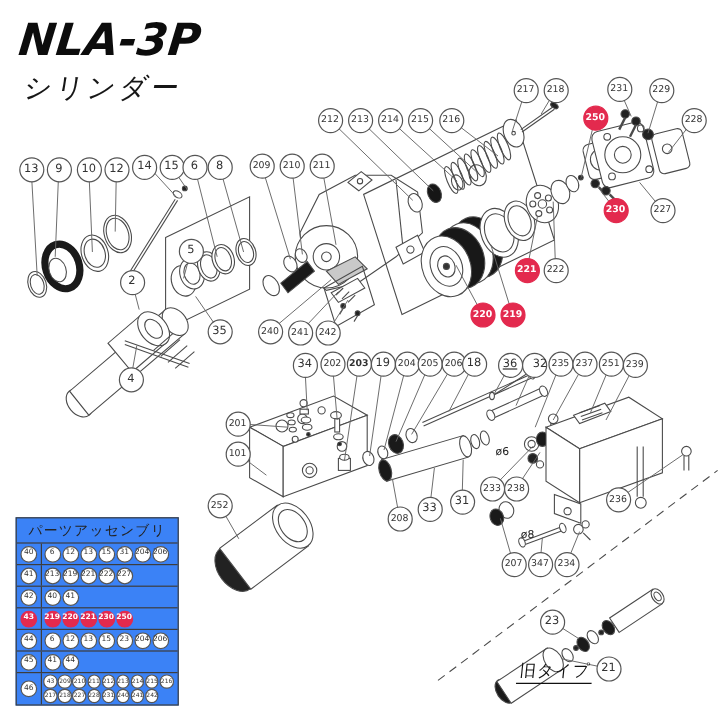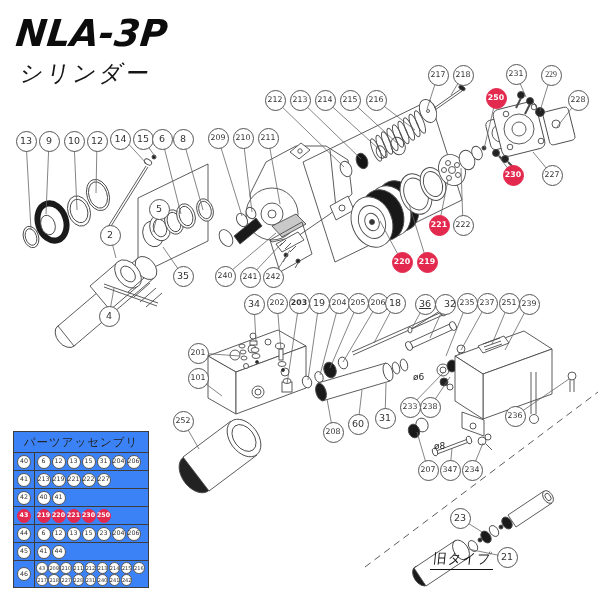--- a/index.html
+++ b/index.html
@@ -372,21 +372,21 @@
       <div class="balloon w3" style="left: 232.5px; top: 127.5px;">210</div>
       <div class="balloon w3" style="left: 257.5px; top: 127.5px;">211</div>
       <div class="balloon w3" style="left: 264.5px; top: 89.5px;">212</div>
       <div class="balloon w3" style="left: 289.5px; top: 89.5px;">213</div>
       <div class="balloon w3" style="left: 314.5px; top: 89.5px;">214</div>
       <div class="balloon w3" style="left: 339.5px; top: 89.5px;">215</div>
       <div class="balloon w3" style="left: 365.5px; top: 89.5px;">216</div>
       <div class="balloon w3" style="left: 427.5px; top: 64.5px;">217</div>
       <div class="balloon w3" style="left: 452.5px; top: 64.5px;">218</div>
       <div class="balloon w3" style="left: 505.5px; top: 63.5px;">231</div>
-      <div class="balloon w3" style="left: 540.5px; top: 64.5px; font-family: Liberation Serif, serif;">229</div>
+      <div class="balloon w3" style="left: 540.5px; top: 64.5px;">229</div>
       <div class="balloon hl w3" style="left: 485.5px; top: 87.5px;">250</div>
       <div class="balloon w3" style="left: 567.5px; top: 89.5px;">228</div>
       <div class="balloon hl w3" style="left: 502.5px; top: 164.5px;">230</div>
       <div class="balloon w3" style="left: 541.5px; top: 164.5px;">227</div>
       <div class="balloon hl w3" style="left: 428.5px; top: 214.5px;">221</div>
       <div class="balloon w3" style="left: 452.5px; top: 214.5px;">222</div>
       <div class="balloon hl w3" style="left: 391.5px; top: 251.5px;">220</div>
       <div class="balloon hl w3" style="left: 416.5px; top: 251.5px;">219</div>
       <div class="balloon" style="left: 99.5px; top: 224.5px;">2</div>
       <div class="balloon" style="left: 148.5px; top: 198.5px;">5</div>
@@ -408,21 +408,21 @@
       <div class="balloon w3" style="left: 456.5px; top: 292.5px;">235</div>
       <div class="balloon w3" style="left: 476.5px; top: 292.5px;">237</div>
       <div class="balloon w3" style="left: 498.5px; top: 292.5px;">251</div>
       <div class="balloon w3" style="left: 518.5px; top: 293.5px;">239</div>
       <div class="balloon w3" style="left: 187.5px; top: 342.5px;">201</div>
       <div class="balloon w3" style="left: 187.5px; top: 367.5px;">101</div>
       <div class="balloon w3" style="left: 172.5px; top: 410.5px;">252</div>
       <div class="balloon w3" style="left: 399.5px; top: 396.5px;">233</div>
       <div class="balloon w3" style="left: 419.5px; top: 396.5px;">238</div>
       <div class="balloon" style="left: 374.5px; top: 407.5px;">31</div>
-      <div class="balloon" style="left: 347.5px; top: 413.5px;">60</div>
+      <div class="balloon" style="left: 347.5px; top: 413.5px;">33</div>
       <div class="balloon w3" style="left: 322.5px; top: 421.5px;">208</div>
       <div class="balloon w3" style="left: 504.5px; top: 405.5px;">236</div>
       <div class="balloon w3" style="left: 417.5px; top: 459.5px;">207</div>
       <div class="balloon w3" style="left: 439.5px; top: 459.5px;">347</div>
       <div class="balloon w3" style="left: 461.5px; top: 459.5px;">234</div>
       <div class="balloon" style="left: 449.5px; top: 507.5px;">23</div>
       <div class="balloon" style="left: 496.5px; top: 546.5px;">21</div>
     </div>
 
   <div class="diag-label" style="left:413px;top:372px;">ø6</div>

